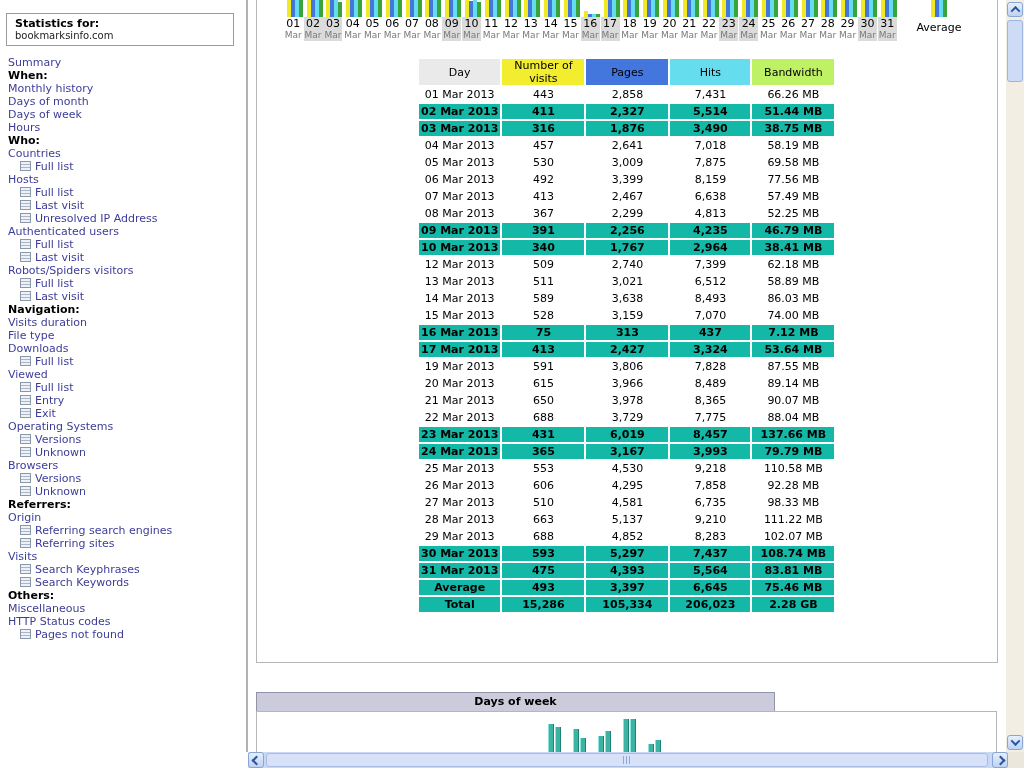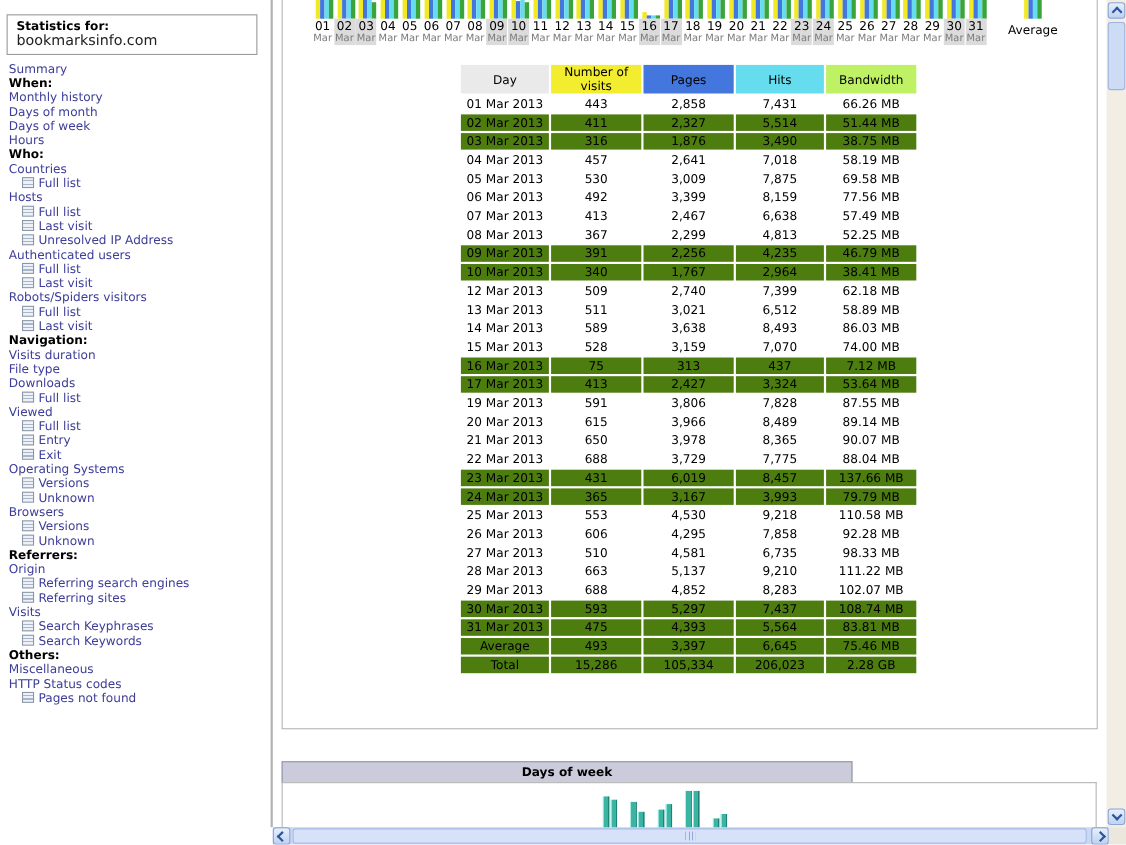--- a/index.html
+++ b/index.html
@@ -3,21 +3,21 @@
 <meta charset="utf-8">
 <style>
   html,body{margin:0;padding:0;background:#fff;}
   #app{position:relative;width:1024px;height:768px;background:#fff;overflow:hidden;
        font-family:"DejaVu Sans","Liberation Sans",sans-serif;font-size:11px;color:#000;}
 
   
   #statbox{position:absolute;left:6px;top:13px;width:210px;border:1px solid #9a9a9a;
            background:#fff;padding:3px 8px 4px 8px;}
   #statbox .t1{font-weight:bold;font-size:11px;}
-  #statbox .t2{font-size:13px;color:#222;}
+  #statbox .t2{font-size:10px;color:#222;}
   #sidenav{position:absolute;left:8px;top:56px;width:238px;line-height:13px;}
   .nav-row{height:13px;white-space:nowrap;overflow:visible;}
   .nav-row.head{font-weight:bold;color:#000;}
   .nav-row.link span.lbl, .nav-row.sub span.lbl{color:#3d3d99;cursor:pointer;}
   .nav-row.sub{padding-left:12px;}
   .mini-icon{display:inline-block;width:9px;height:8px;margin-right:4px;
              border:1px solid #8a97a8;background:repeating-linear-gradient(180deg,#eef2f8 0 2px,#a8b6c8 2px 3px);
              vertical-align:-1px;}
   #divider{position:absolute;left:246px;top:0;width:2px;height:752px;background:#b2b2b2;}
 
@@ -41,21 +41,21 @@
   
   #stats-table{position:absolute;left:417px;top:57px;border-collapse:separate;border-spacing:2px;
                font-size:11px;}
   #stats-table th{font-weight:normal;height:26px;text-align:center;vertical-align:middle;padding:0 2px;}
   .h-day{width:76px;background:#eaeaea;}
   .h-visits{width:78px;background:#f2ed2e;}
   .h-pages{width:78px;background:#4477dd;}
   .h-hits{width:76px;background:#66ddee;}
   .h-band{width:78px;background:#bef264;}
   #stats-table td{height:15px;text-align:center;padding:0 2px;white-space:nowrap;}
-  tr.weekend td, tr.sum td{background:#4d7c0f;}
+  tr.weekend td, tr.sum td{background:#14b8a6;font-weight:bold;}
 
   
   #week-title{position:absolute;left:256px;top:692px;width:517px;height:18px;
               background:#cbcbdb;border:1px solid #9193a8;text-align:center;
               font-weight:bold;line-height:18px;}
   #week-panel{position:absolute;left:256px;top:711px;width:739px;height:41px;
               border:1px solid #b6b6b6;border-bottom:none;background:#fff;overflow:hidden;}
   .wbar{position:absolute;bottom:0;width:6px;
         background:linear-gradient(90deg,#8fe3d8 0 1px,#3cb4a4 1px 5px,#1e8376 5px 6px);}
 

